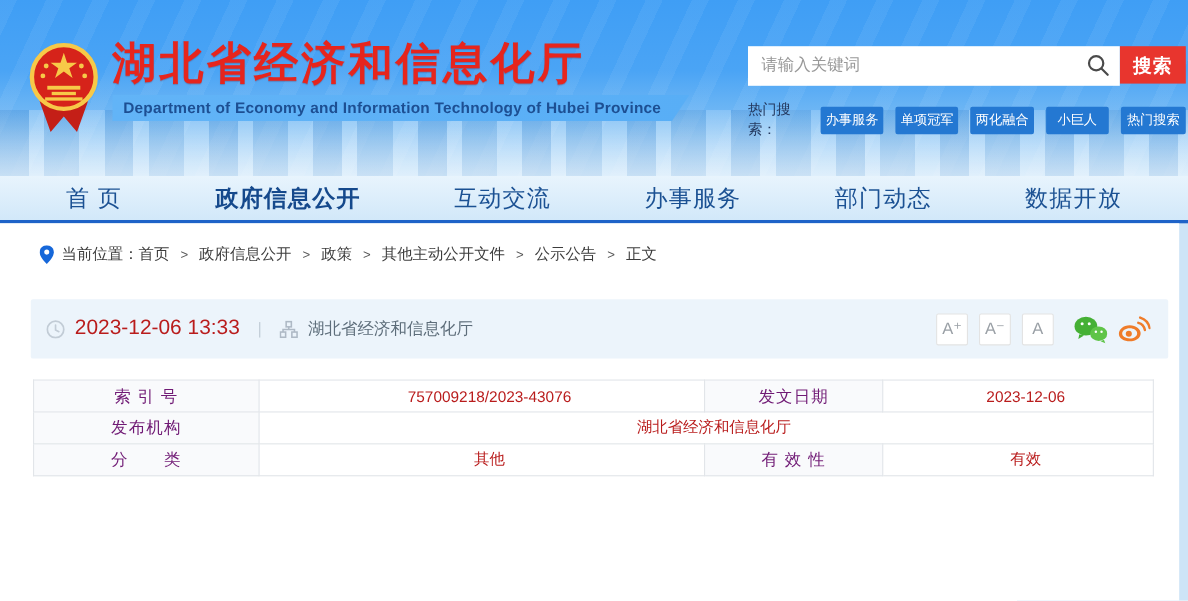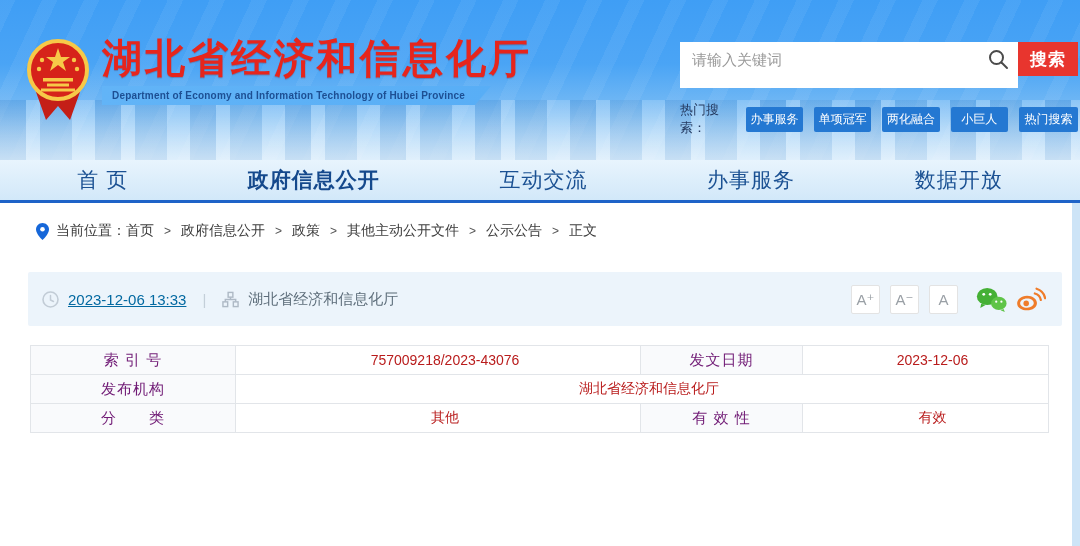--- a/index.html
+++ b/index.html
@@ -26,26 +26,26 @@
   .emblem { width:64px; height:86px; flex:0 0 auto; }
   .titles { margin-left:12px; }
   .site-title {
     font-size:40px; font-weight:800; color:#e6251d; letter-spacing:3px;
     line-height:1.1; text-shadow:0 1px 1px rgba(120,0,0,0.25);
   }
   .en-band {
     margin-top:6px; display:inline-block; padding:4px 26px 4px 10px;
     background:linear-gradient(90deg,#62b4f7,#58aef6);
     clip-path:polygon(0 0, 100% 0, calc(100% - 16px) 100%, 0 100%);
-    color:#1d4f93; font-size:10px; font-weight:700; letter-spacing:0.2px;
+    color:#1d4f93; font-size:14px; font-weight:700; letter-spacing:0.2px;
   }
 
   
   .search-wrap { position:absolute; right:2px; top:42px; z-index:3; width:398px; }
-  .search-row { display:flex; height:46px; }
+  .search-row { display:flex; height:36px; }
   .search-box { position:relative; flex:1; background:#fff; }
   .search-input {
     width:100%; height:34px; border:none; outline:none; padding:0 40px 0 12px;
     font-size:15px; color:#333; background:transparent;
     font-family:"Liberation Sans","DejaVu Sans",sans-serif;
   }
   .search-input::placeholder { color:#999; }
   .mag { position:absolute; right:8px; top:5px; width:24px; height:24px; cursor:pointer; }
   .search-btn {
     width:60px; height:34px; border:none; background:#e8352e; color:#fff;
@@ -84,21 +84,21 @@
     margin-top:40px; text-align:center; font-size:21px; font-weight:700;
     color:#2e6cc5; letter-spacing:1px;
   }
 
   .meta-strip {
     margin:32px 10px 0 28px; height:54px; background:#ecf4fb; border-radius:2px;
     display:flex; align-items:center; justify-content:space-between; padding:0 16px 0 14px;
   }
   .meta-left { display:flex; align-items:center; }
   .icon-sm { width:17px; height:17px; margin-right:9px; }
-  .meta-date { font-size:15px; color:#0369a1;text-decoration:underline; }
+  .meta-date { font-size:19px; color:#b91c1c; }
   .meta-sep { margin:0 16px; color:#c4cfd9; font-size:15px; }
   .meta-source { font-size:15px; color:#5d6d7a; }
   .meta-right { display:flex; align-items:center; }
   .font-btn {
     width:29px; height:29px; margin-right:10px; background:#fff;
     border:1px solid #e3e3e3; border-radius:2px; color:#9aa0a6; font-size:15px;
     cursor:pointer; line-height:27px; text-align:center; padding:0;
     font-family:"Liberation Sans","DejaVu Sans",sans-serif;
   }
   .share-icon { width:31px; height:27px; margin-left:8px; cursor:pointer; }
@@ -159,20 +159,21 @@
         <button class="hot-tag">热门搜索</button>
       </div>
     </div>
   </header>
 
   <nav class="nav">
     <span class="nav-item">首 页</span>
     <span class="nav-item active">政府信息公开</span>
     <span class="nav-item">互动交流</span>
     <span class="nav-item">办事服务</span>
+    <span class="nav-item">部门动态</span>
     <span class="nav-item">数据开放</span>
   </nav>
 
   <main class="content">
 
     <div class="breadcrumb">
       <svg class="pin" viewBox="0 0 13 17">
         <path d="M6.5 0 C2.9 0 0 2.9 0 6.4 C0 11 6.5 17 6.5 17 S13 11 13 6.4 C13 2.9 10.1 0 6.5 0 Z" fill="#1667d9"></path>
         <circle cx="6.5" cy="6.2" r="2.3" fill="#fff"></circle>
       </svg>

